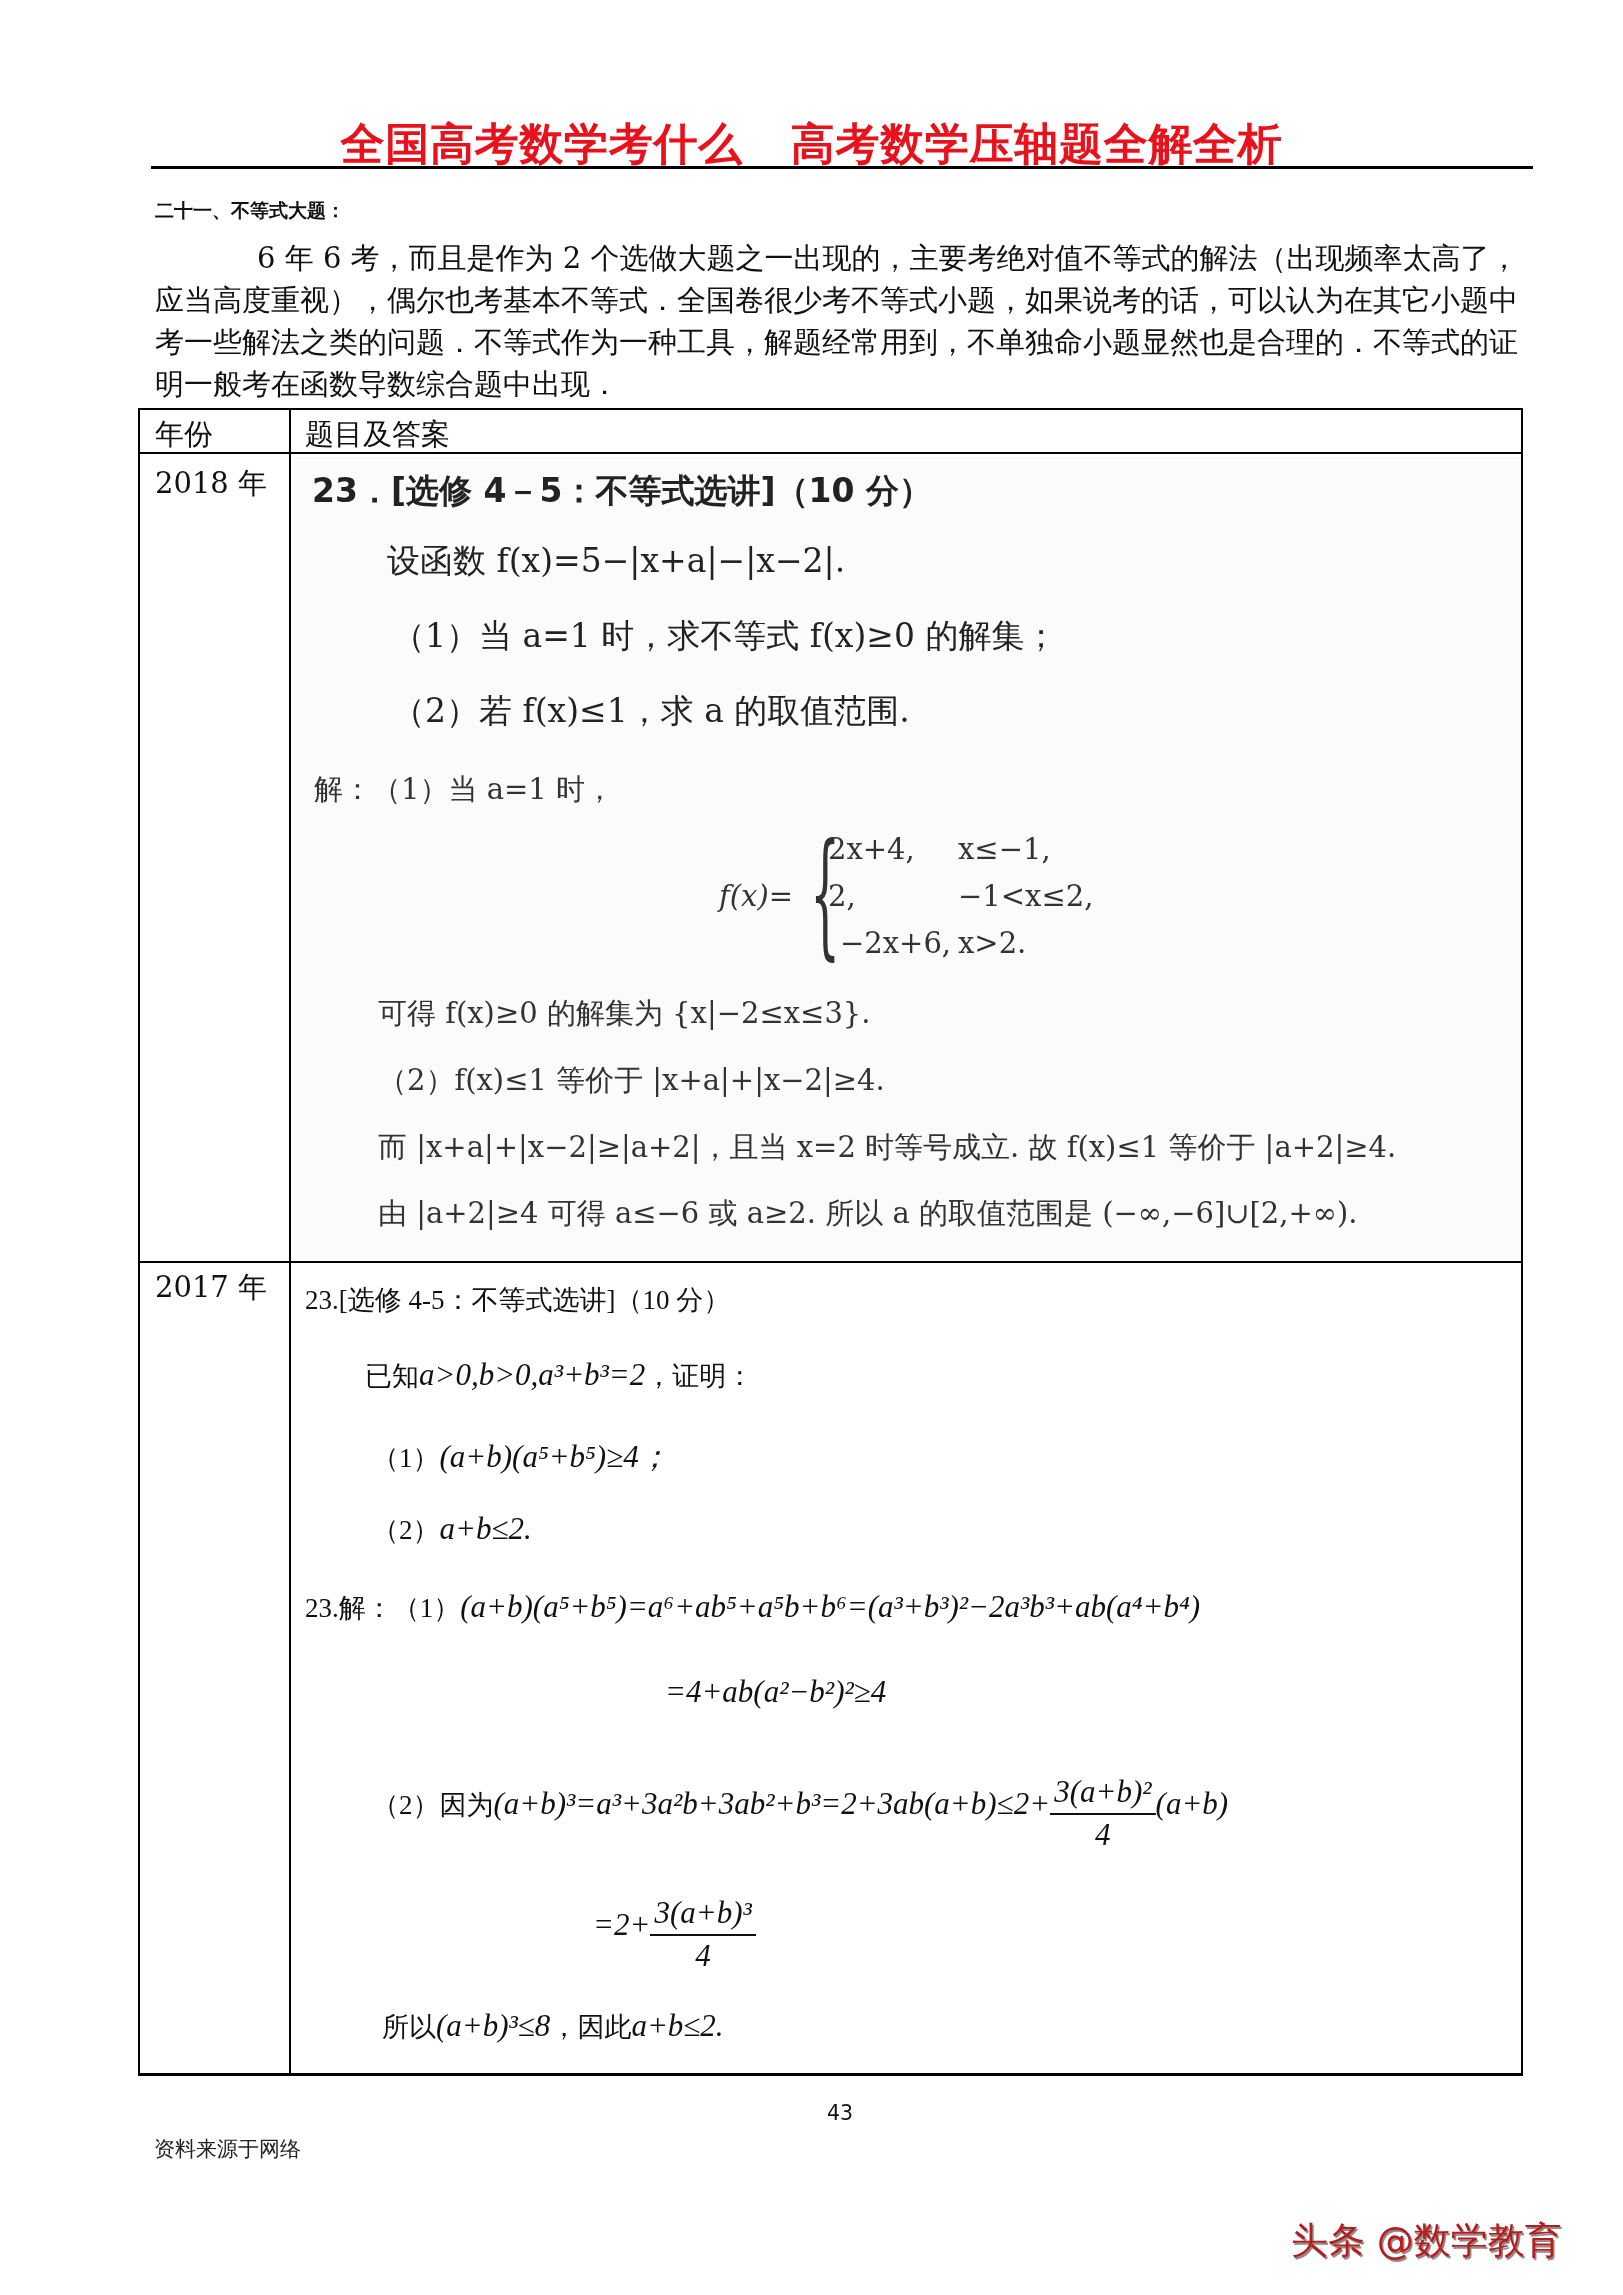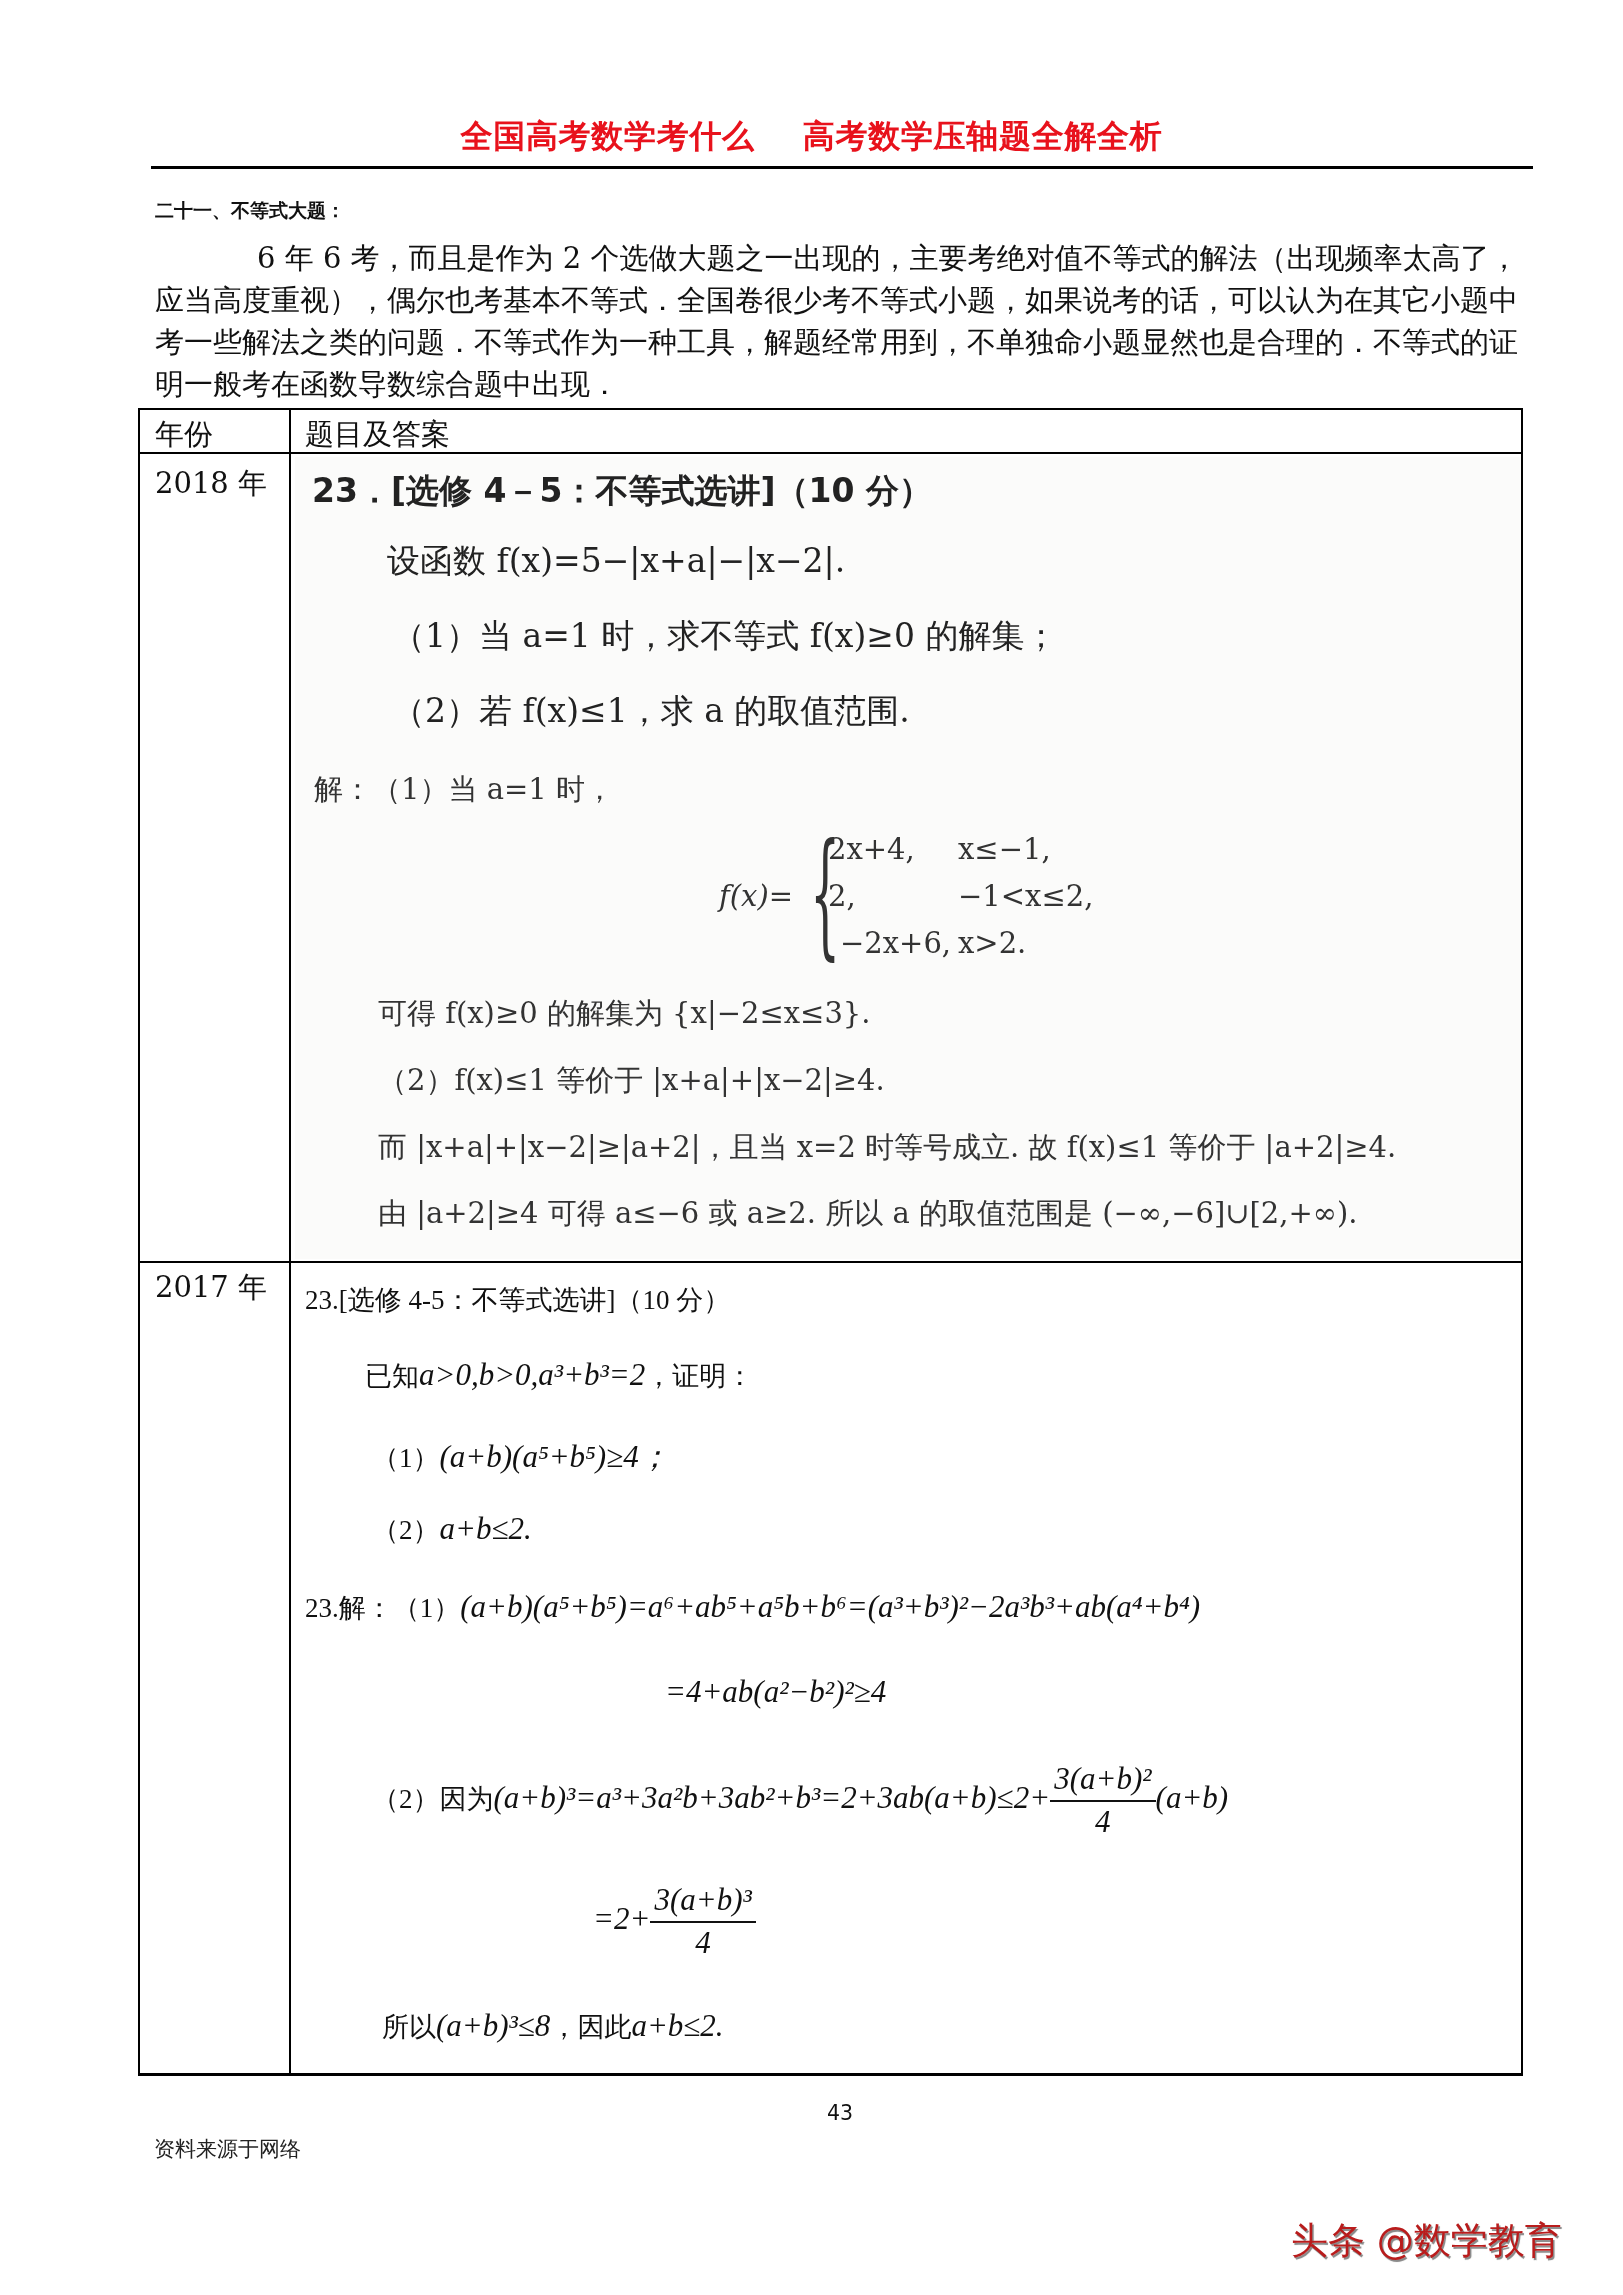--- a/index.html
+++ b/index.html
@@ -1,37 +1,37 @@
 <!DOCTYPE html>
 <html style="font-size:11px"><head>
 <meta charset="utf-8">
 <style>
   html, body { margin:0; padding:0; background:#ffffff; }
   body { width:1623px; height:2295px; position:relative; overflow:hidden;
          font-family:"DejaVu Serif", "Liberation Serif", serif; color:#111; }
   .abs { position:absolute; white-space:nowrap; }
   .title { left:0; width:1623px; top:115px; text-align:center; color:#e8121c;
            font-family:"DejaVu Sans", "Liberation Sans", sans-serif; font-weight:bold;
-           font-size:32px; letter-spacing:0.7px; }
+           font-size:44px; letter-spacing:0.7px; }
   .title .gap { display:inline-block; width:48px; }
   .rule { left:151px; top:166px; width:1382px; height:3.4px; background:#000; }
   .h2 { left:155px; top:198px; font-size:19px; font-weight:bold; }
   .para { left:155px; top:237px; width:1370px; font-size:29px; line-height:42px; white-space:normal; }
   .para .indent { display:inline-block; width:102px; }
   .tbl-line { position:absolute; background:#000; }
   .cell-text { font-size:29px; }
   .img18 { position:absolute; left:295px; top:457px; width:1226px; height:802px; background:#fbfbfa; }
   .q18 { font-family:"DejaVu Sans", "Liberation Sans", sans-serif; font-size:33px; color:#222; }
   .m18 { font-family:"DejaVu Serif", "Liberation Serif", serif; font-size:33px; color:#222; }
   .sol18 { font-family:"DejaVu Serif", "Liberation Serif", serif; font-size:29px; color:#333; }
   .it { font-style:italic; }
   .brace { position:absolute; font-size:136px; line-height:136px; color:#333; font-weight:100; transform:scaleX(0.35); transform-origin:left top; }
   .q17 { font-family:"Liberation Serif", "DejaVu Serif", serif; font-size:27px; color:#111; }
   .m17 { font-family:"Liberation Serif", "DejaVu Serif", serif; font-size:31px; color:#111; }
-  .frac { display:inline-block; vertical-align:middle; text-align:center; }
+  .frac { display:inline-block; vertical-align:middle; text-align:center;margin-top:13px; }
   .frac .num { display:block; border-bottom:2px solid #111; padding:0 4.1px 2.7px 4.1px; }
   .frac .den { display:block; padding-top:2.7px; }
   .pagenum { left:827px; top:2101px; font-family:"DejaVu Sans", "Liberation Sans", sans-serif; font-size:20.5px; }
   .source { left:154px; top:2135px; font-size:21px; color:#222; }
   .watermark { left:1291px; top:2216px; font-family:"DejaVu Sans", "Liberation Sans", sans-serif; font-size:37px; color:#b91c1c; text-shadow:1.4px 2px 0.7px #888; }
 </style>
 </head>
 <body>
 
 <div class="abs title">

